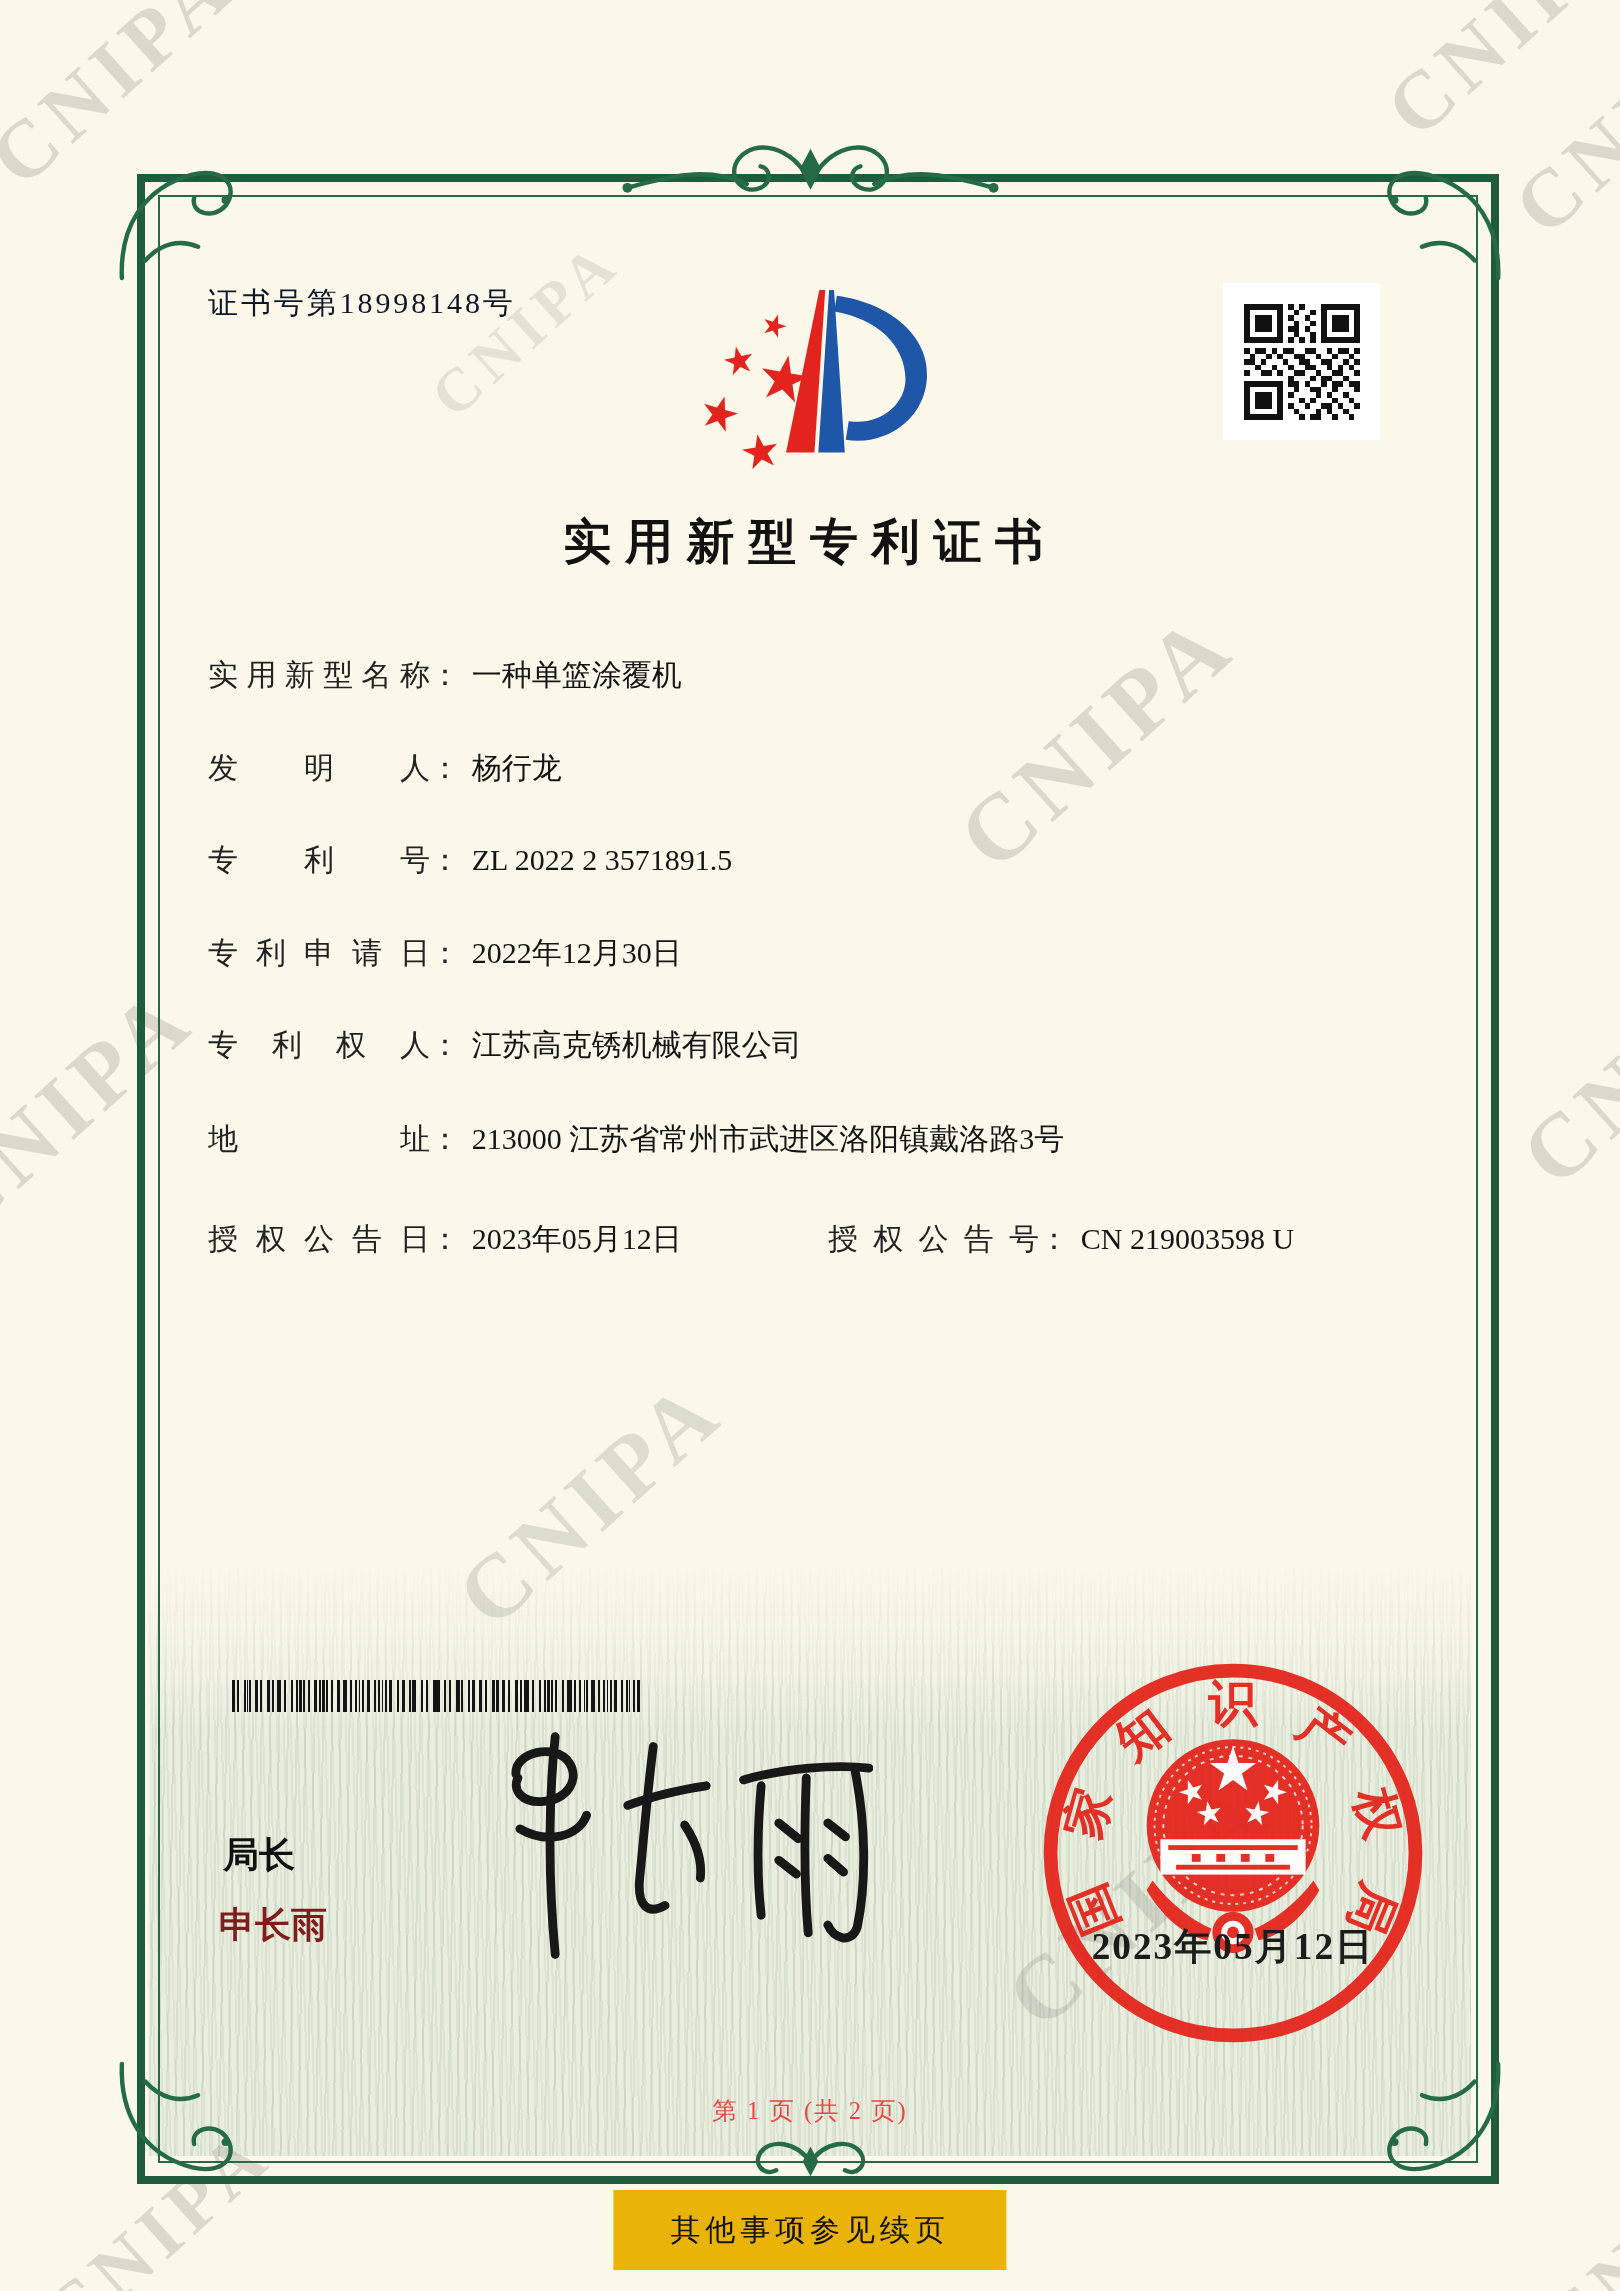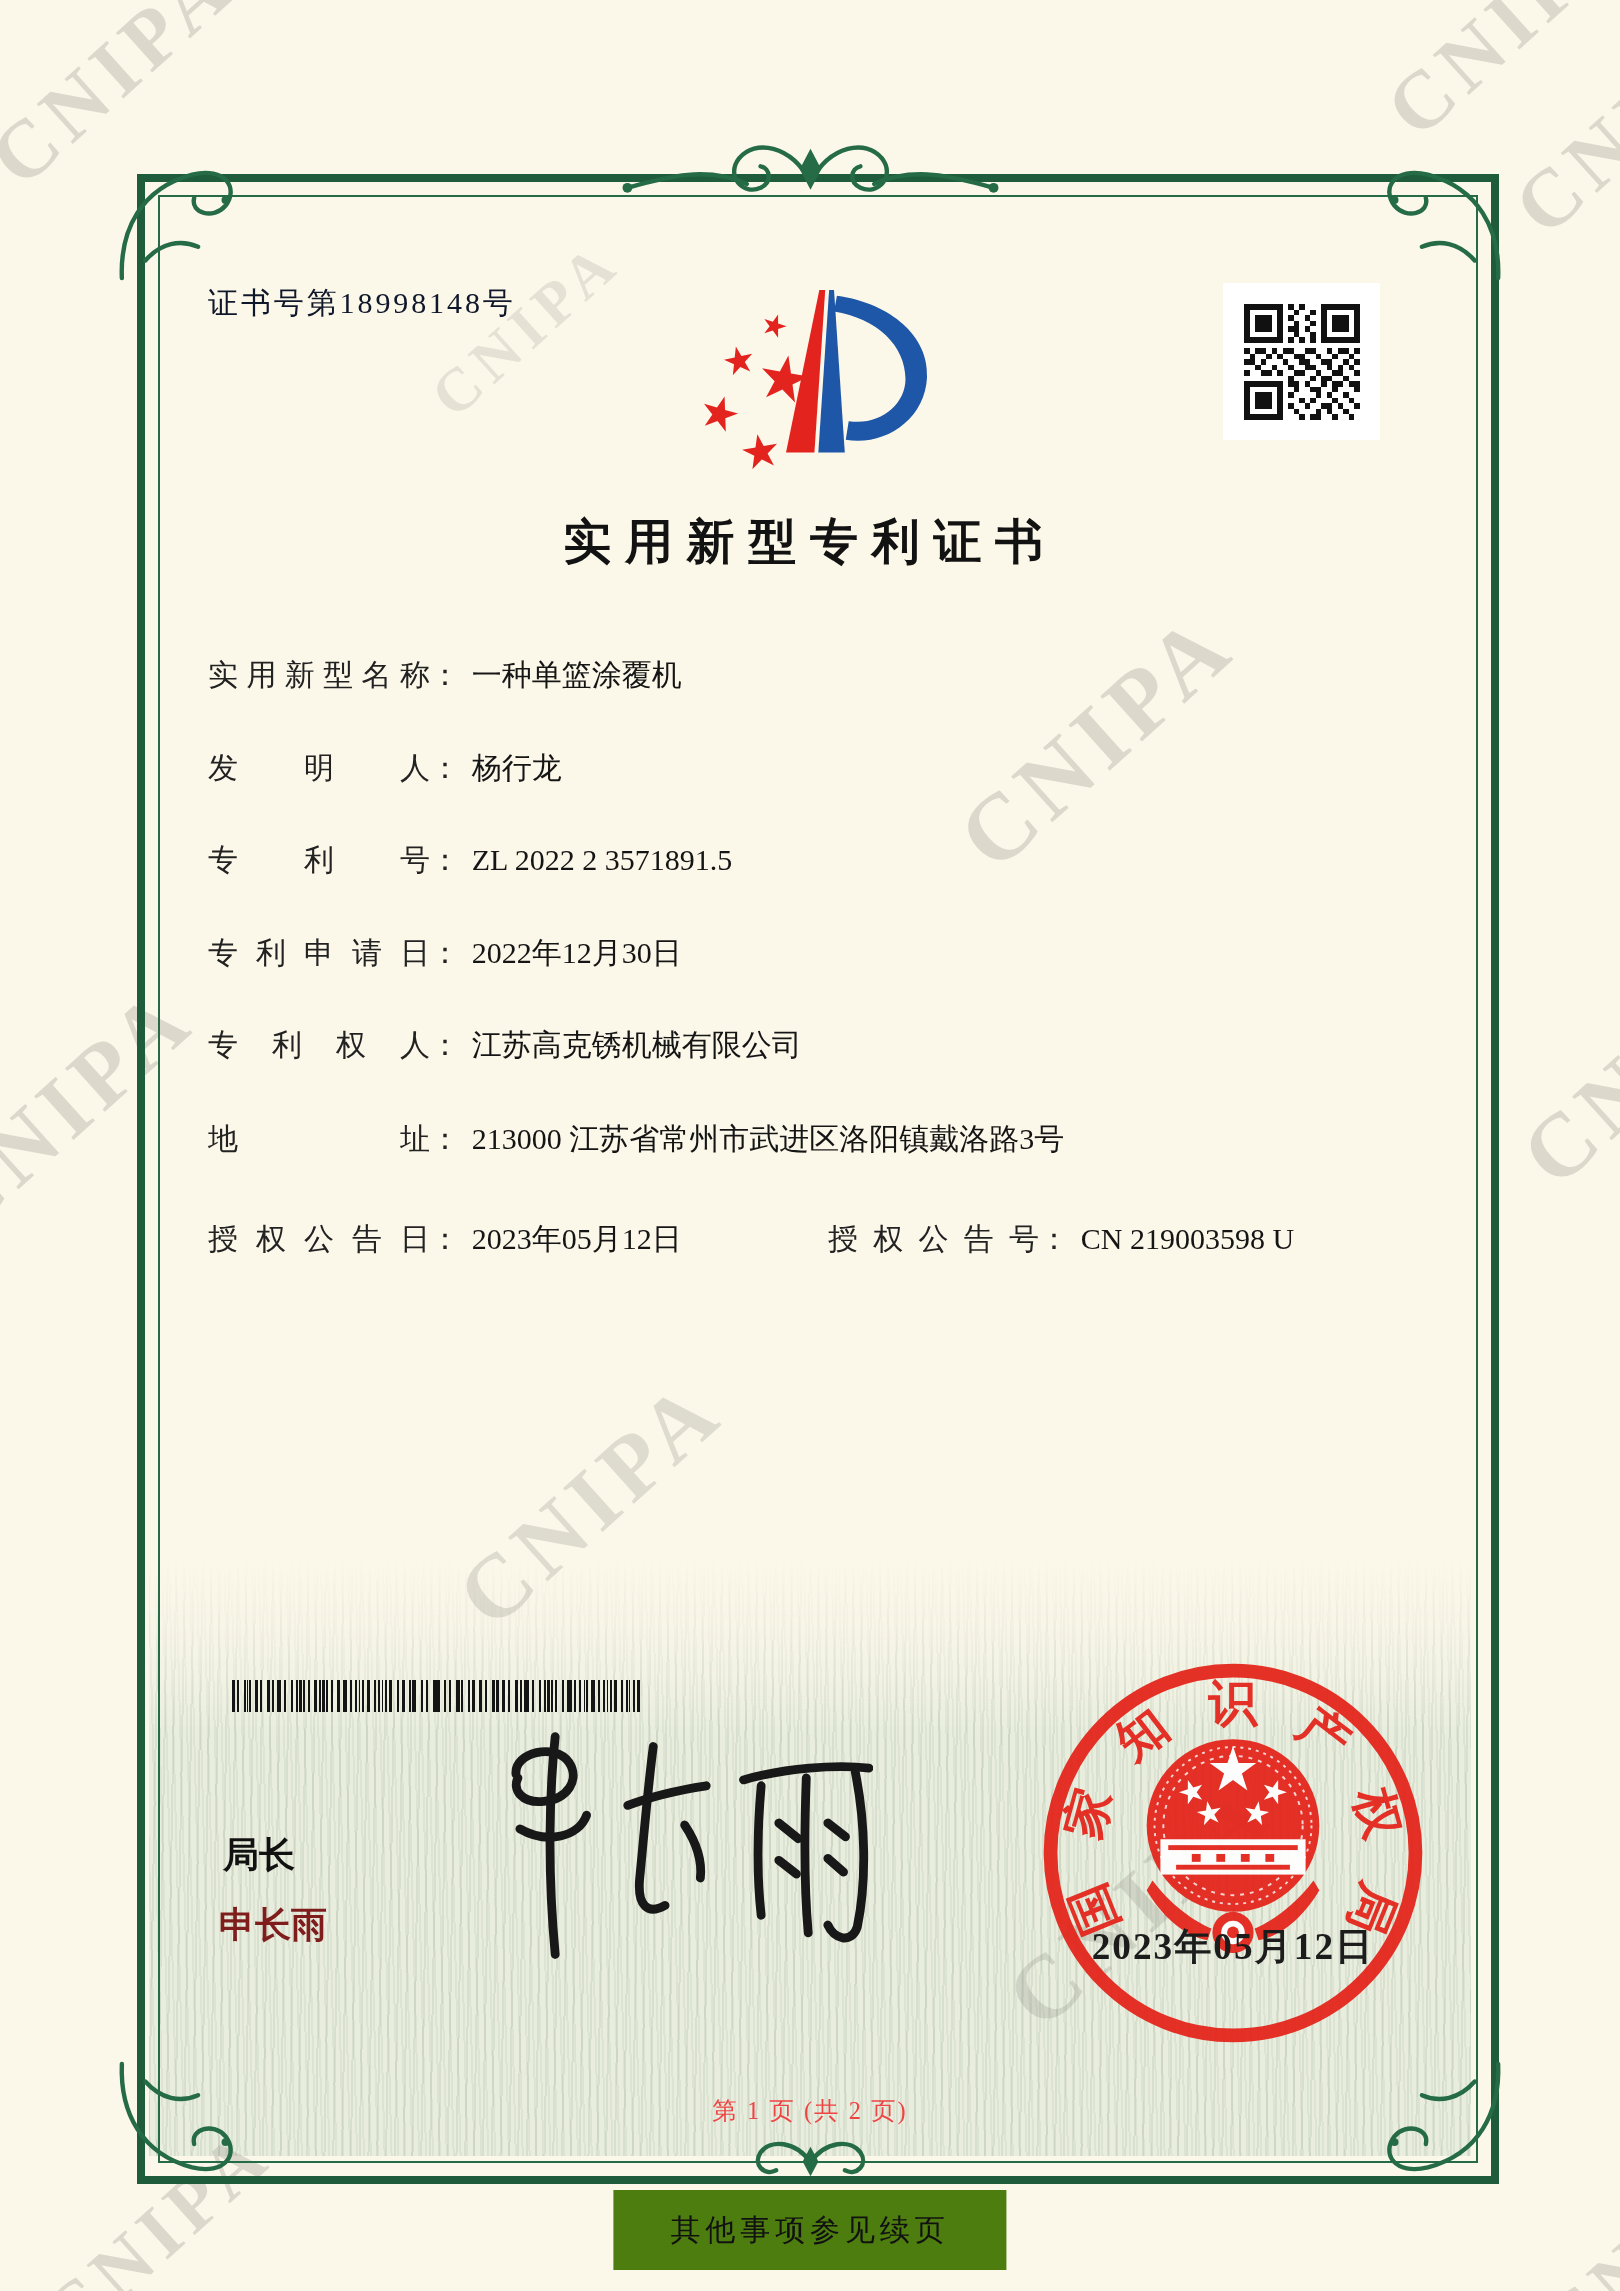--- a/index.html
+++ b/index.html
@@ -57,21 +57,21 @@
     background:
       repeating-linear-gradient(90deg,#141414 0 2px,rgba(0,0,0,0) 2px 4.9px,#141414 4.9px 6.9px,rgba(0,0,0,0) 6.9px 11.8px),
       repeating-linear-gradient(90deg,#141414 0 2.9px,rgba(0,0,0,0) 2.9px 7.8px,rgba(0,0,0,0) 7.8px 14.7px,#141414 14.7px 15.7px,rgba(0,0,0,0) 15.7px 22.5px);}
   .signer-title{position:absolute;left:223px;top:1831px;font:600 36px "Liberation Sans","DejaVu Sans",sans-serif;color:#111;}
   .signer-name{position:absolute;left:219px;top:1901px;font:600 36px "Liberation Sans","DejaVu Sans",sans-serif;color:#7f1d1d;}
   .signature{position:absolute;left:461px;top:1723px;width:412px;height:255px;}
   .seal{position:absolute;left:1027px;top:1647px;width:412px;height:412px;z-index:3;opacity:.94;}
   .seal-char{font:700 50px "Liberation Serif",serif;fill:#e4251b;text-anchor:middle;}
   .seal-date{font:600 38px "Liberation Serif",serif;fill:#101010;letter-spacing:2px;text-anchor:middle;}
   .page-ind{position:absolute;left:0;right:0;top:2094px;text-align:center;font-size:24.5px;letter-spacing:2px;color:#ef4444;}
-  .note{position:absolute;left:50%;transform:translateX(-50%);top:2190px;background:#4d7c0f;
+  .note{position:absolute;left:50%;transform:translateX(-50%);top:2190px;background:#eab308;
         padding:19.6px 57px;font-size:30px;letter-spacing:4.9px;color:#111;white-space:nowrap;z-index:2;}
   .green-stroke{stroke:#256b45;fill:none;stroke-width:4.5;stroke-linecap:round;}
   .sig-stroke{stroke:#181818;fill:none;stroke-width:9;stroke-linecap:round;stroke-linejoin:round;}
 </style>
 </head>
 <body>
 
 <div class="sheet">
 
   <div class="wm wm-a">CNIPA</div>

